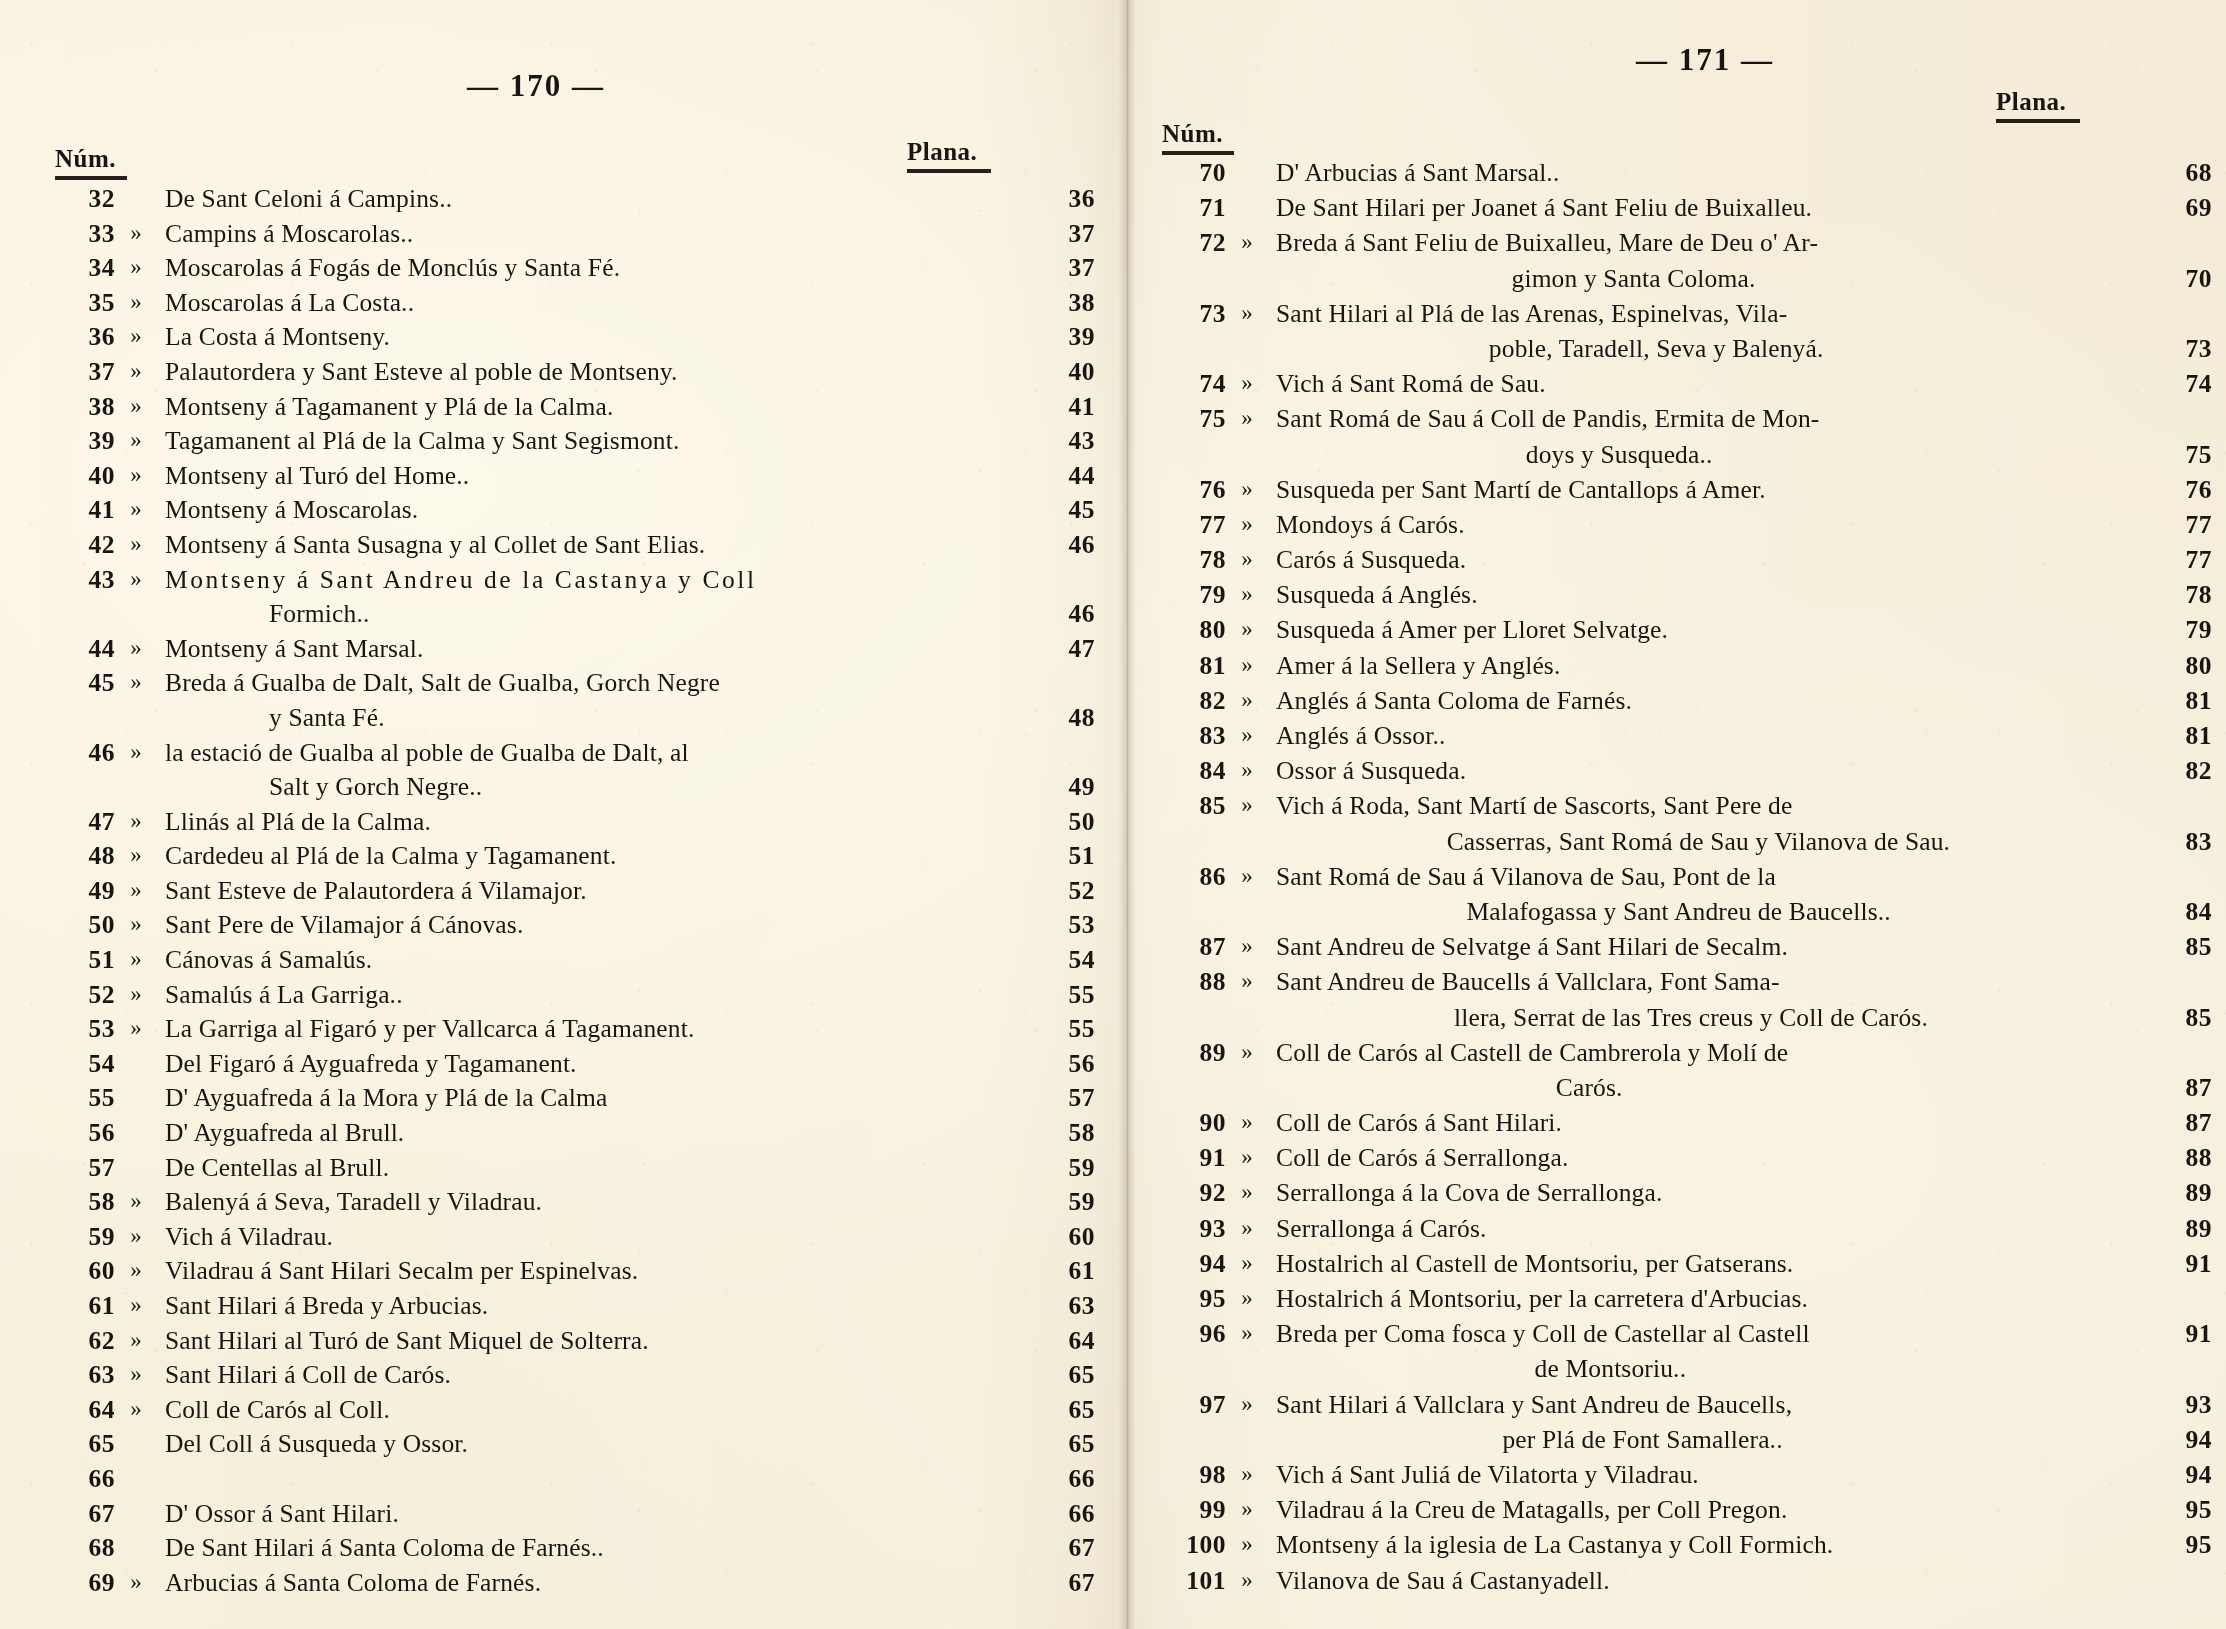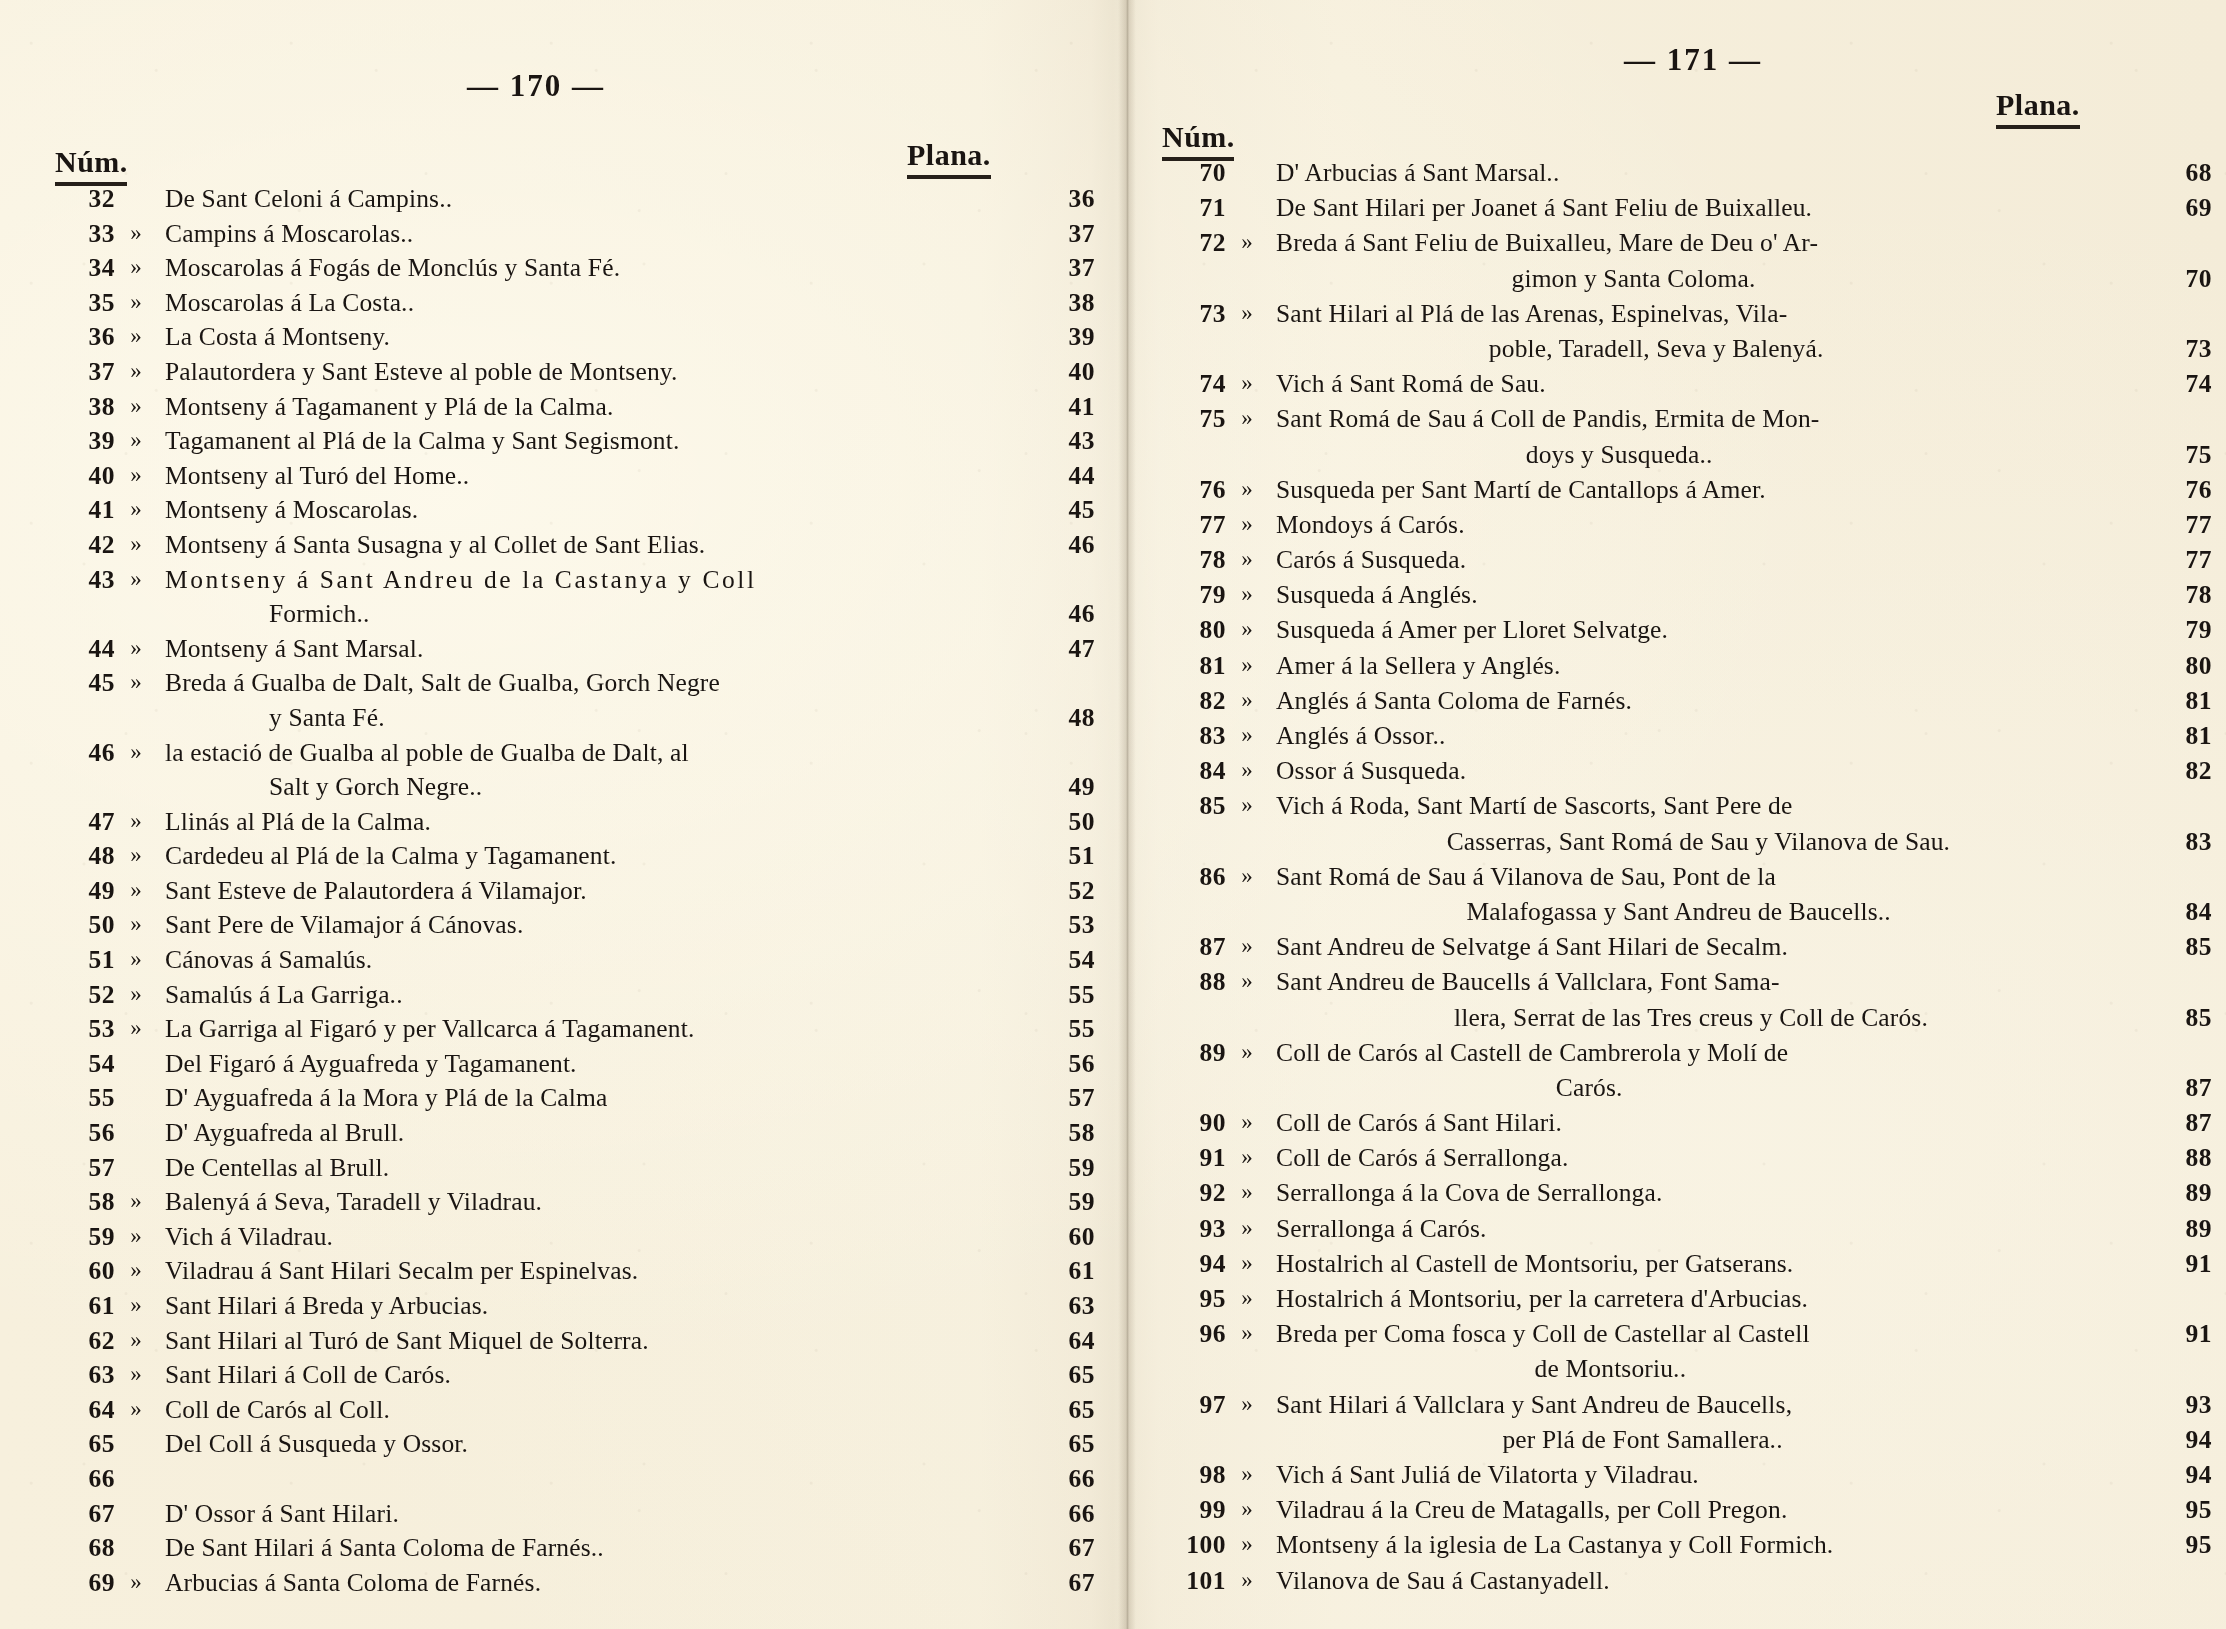--- a/index.html
+++ b/index.html
@@ -34,25 +34,25 @@
   .page-right{left:1136px;width:1090px;}
 
   .folio{
     position:absolute;
     font-size:31px;
     font-weight:700;
     letter-spacing:2px;
     white-space:nowrap;
   }
   .folio-left{top:68px;left:460px;}
-  .folio-right{top:42px;left:488px;}
+  .folio-right{top:42px;left:500px;}
 
   .colhead{
     position:absolute;
-    font-size:30px;
+    font-size:25px;
     font-weight:700;
     letter-spacing:.5px;
   }
   .colhead .rule{
     display:block;
     height:4px;background:#26201a;
     margin-top:3px;
   }
   .num-head-left{top:145px;left:48px;}
   .num-head-left .rule{width:72px;}

